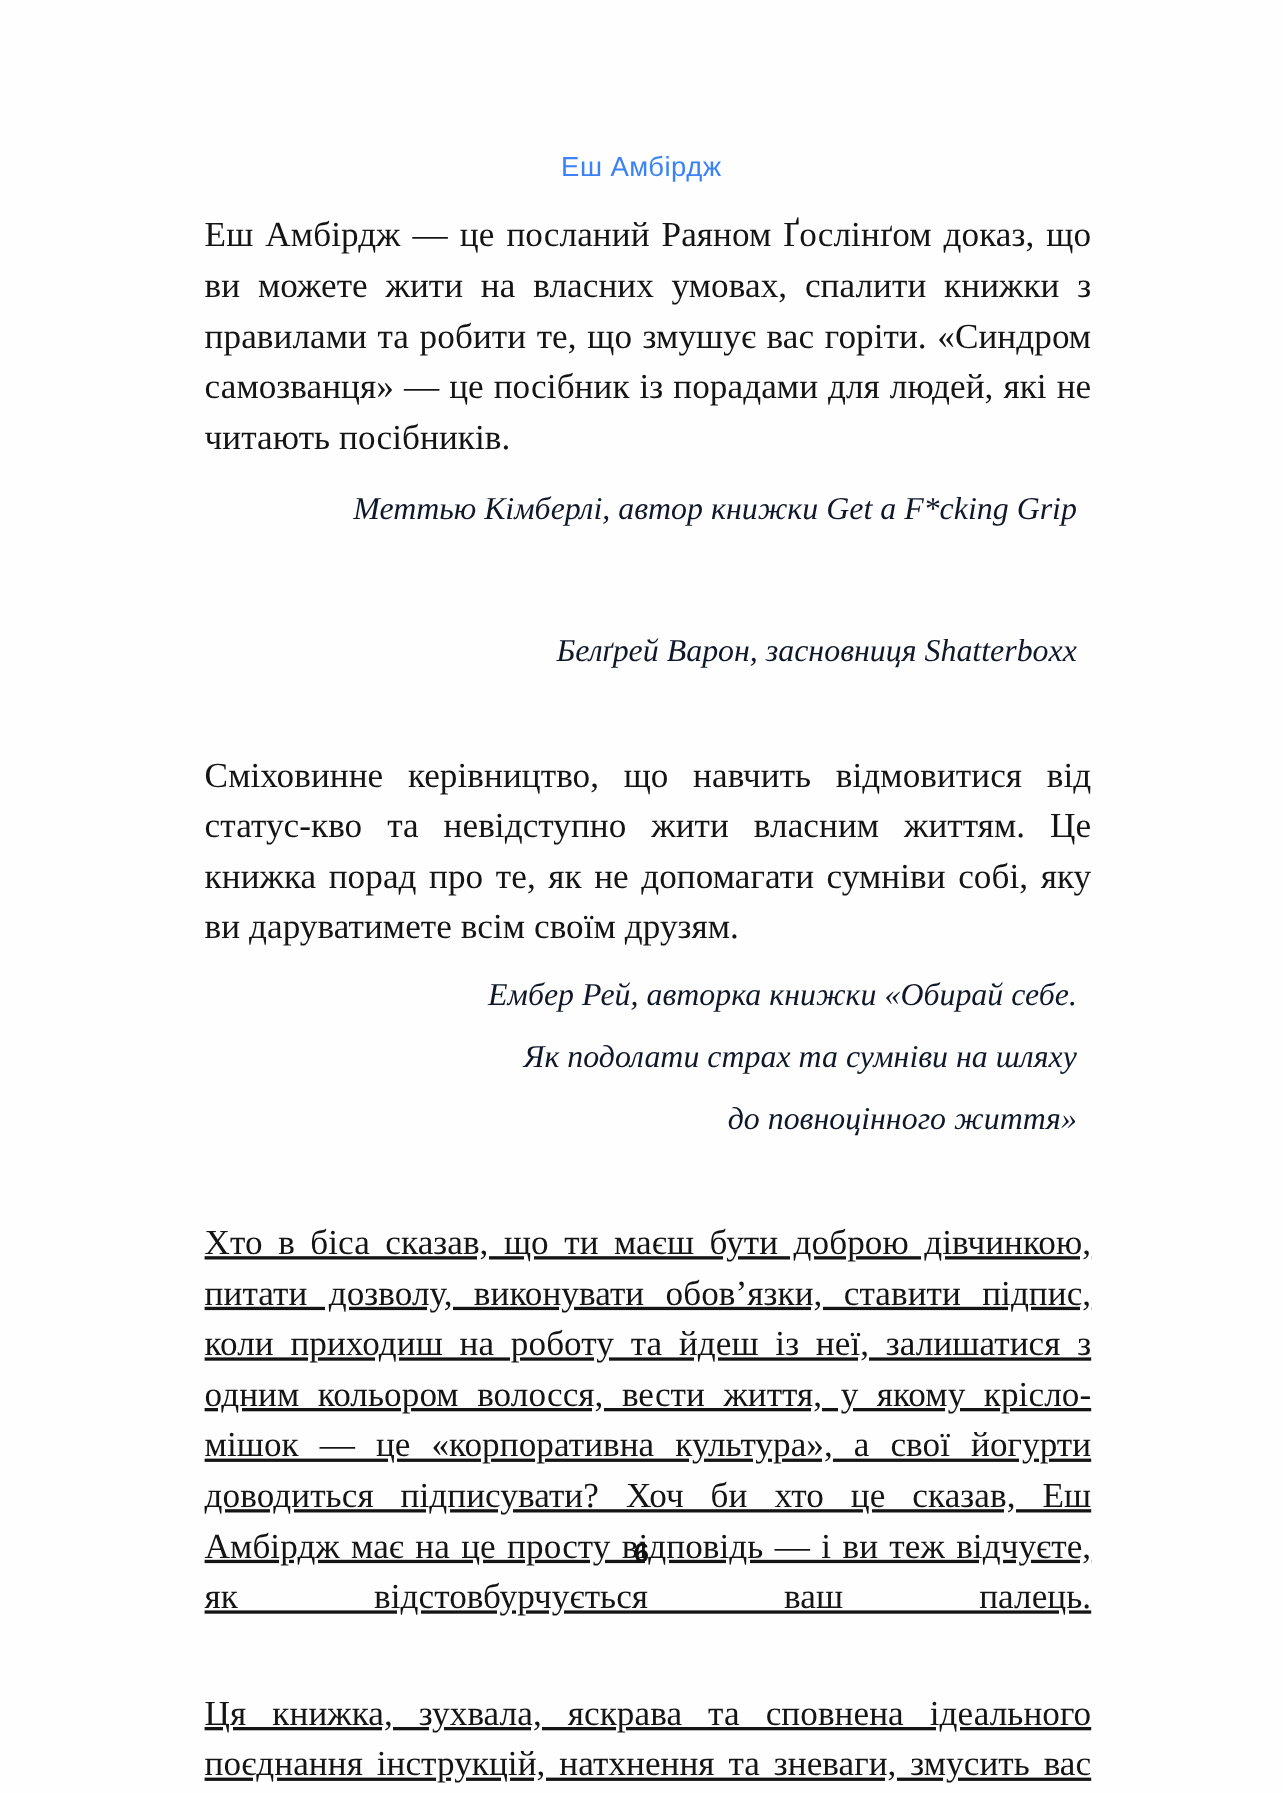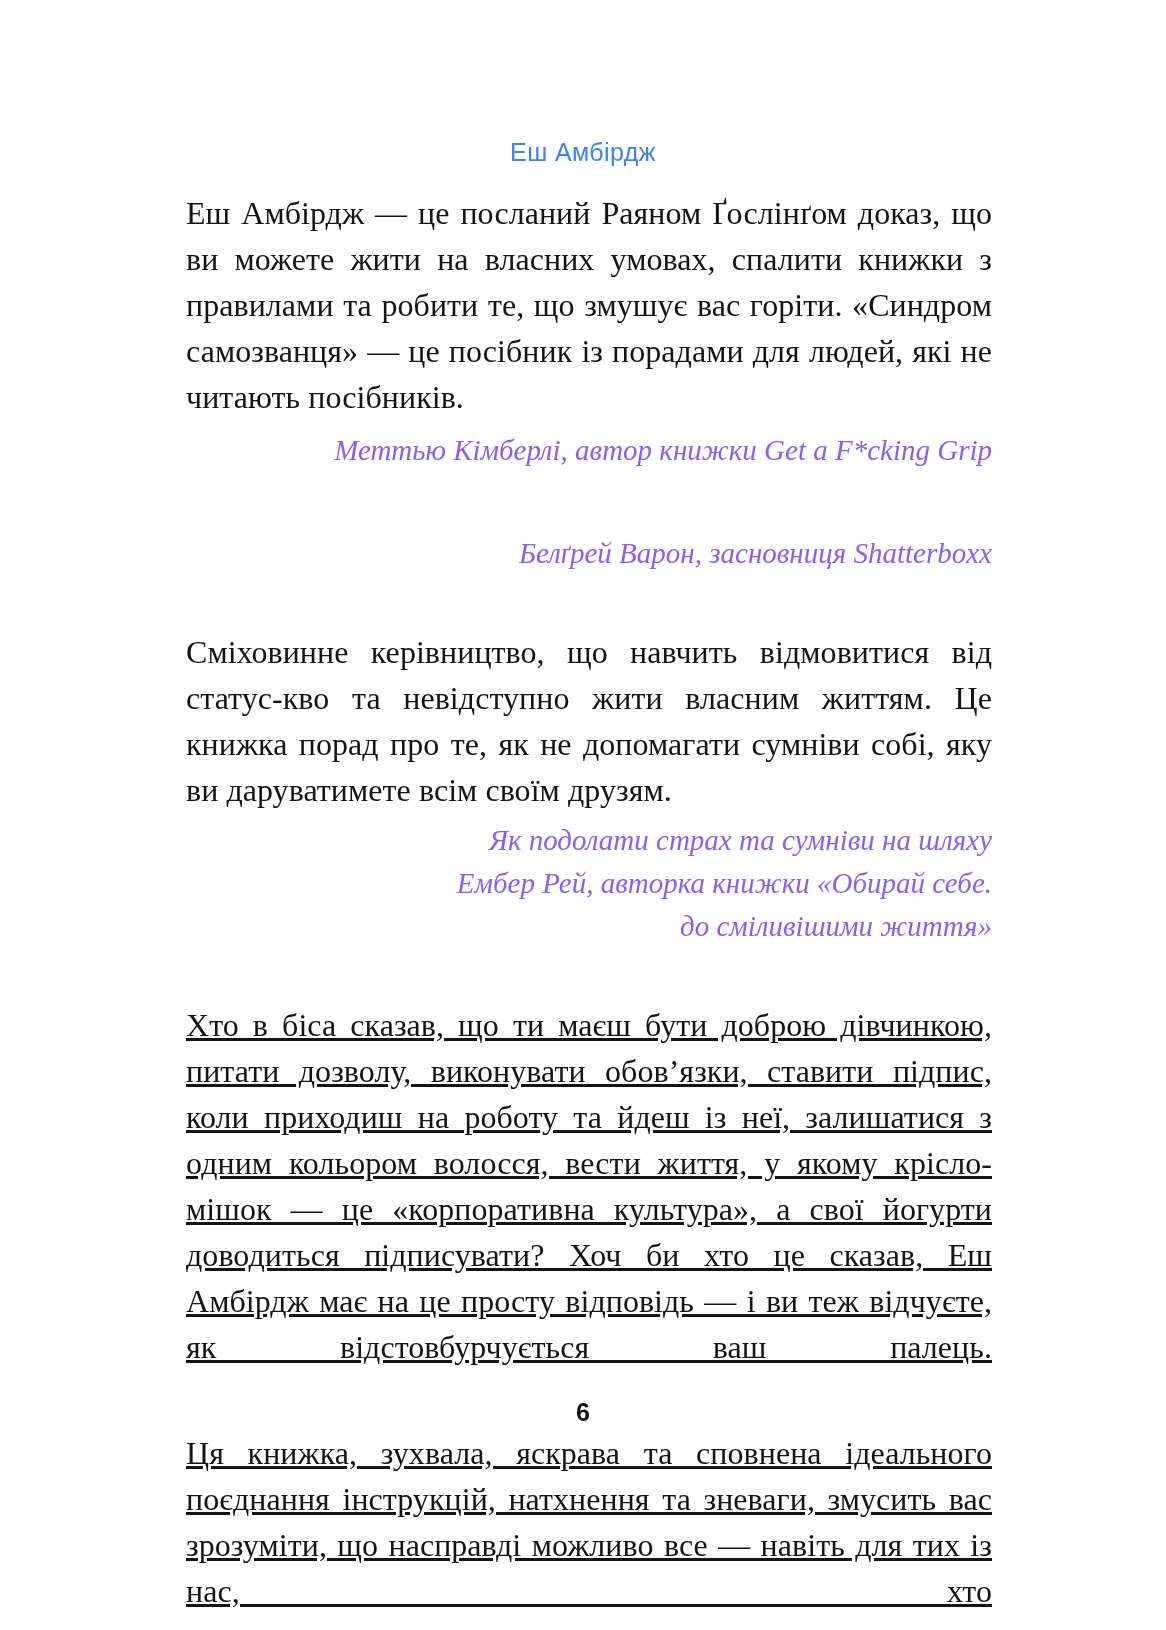--- a/index.html
+++ b/index.html
@@ -59,22 +59,22 @@
     text-align: justify;
     text-align-last: justify;
     text-decoration: underline;
   }
 
   .attribution {
     font-style: italic;
     font-size: 29px;
     line-height: 43px;
     text-align: right;
-    margin: 0;
-    color: #8b5cf6;
+    margin: 13px;
+    color: #0f172a;
   }
 
   .block {
     margin: 0;
   }
 
   .gap-quote { height: 54px; }
   .gap-attr  { height: 9px; }
   .gap-attr-small { height: 6px; }
 
@@ -110,23 +110,23 @@
     <div class="block">
       <div class="gap-attr-small"></div>
       <p class="attribution">Белґрей Варон, засновниця Shatterboxx</p>
     </div>
 
     <div class="gap-quote"></div>
 
     <div class="block">
       <p class="para">Сміховинне керівництво, що навчить відмовитися від статус-кво та невідступно жити власним життям. Це книжка порад про те, як не допомагати сумніви собі, яку ви даруватимете всім своїм друзям.</p>
       <div class="gap-attr-small"></div>
+      <p class="attribution">Ембер Рей, авторка книжки «Обирай себе.</p>
       <p class="attribution">Як подолати страх та сумніви на шляху</p>
-      <p class="attribution">Ембер Рей, авторка книжки «Обирай себе.</p>
-      <p class="attribution">до сміливішими життя»</p>
+      <p class="attribution">до повноцінного життя»</p>
     </div>
 
     <div class="gap-quote"></div>
 
     <div class="block">
       <p class="para last-full">Хто в біса сказав, що ти маєш бути доброю дівчинкою, питати дозволу, виконувати обов’язки, ставити підпис, коли приходиш на роботу та йдеш із неї, залишатися з одним кольором волосся, вести життя, у якому крісло-мішок — це «корпоративна культура», а свої йогурти доводиться підписувати? Хоч би хто це сказав, Еш Амбірдж має на це просту відповідь — і ви теж відчуєте, як відстовбурчується ваш палець.</p>
       <div class="gap-attr-small"></div>
     </div>
 
     <div class="gap-quote"></div>

